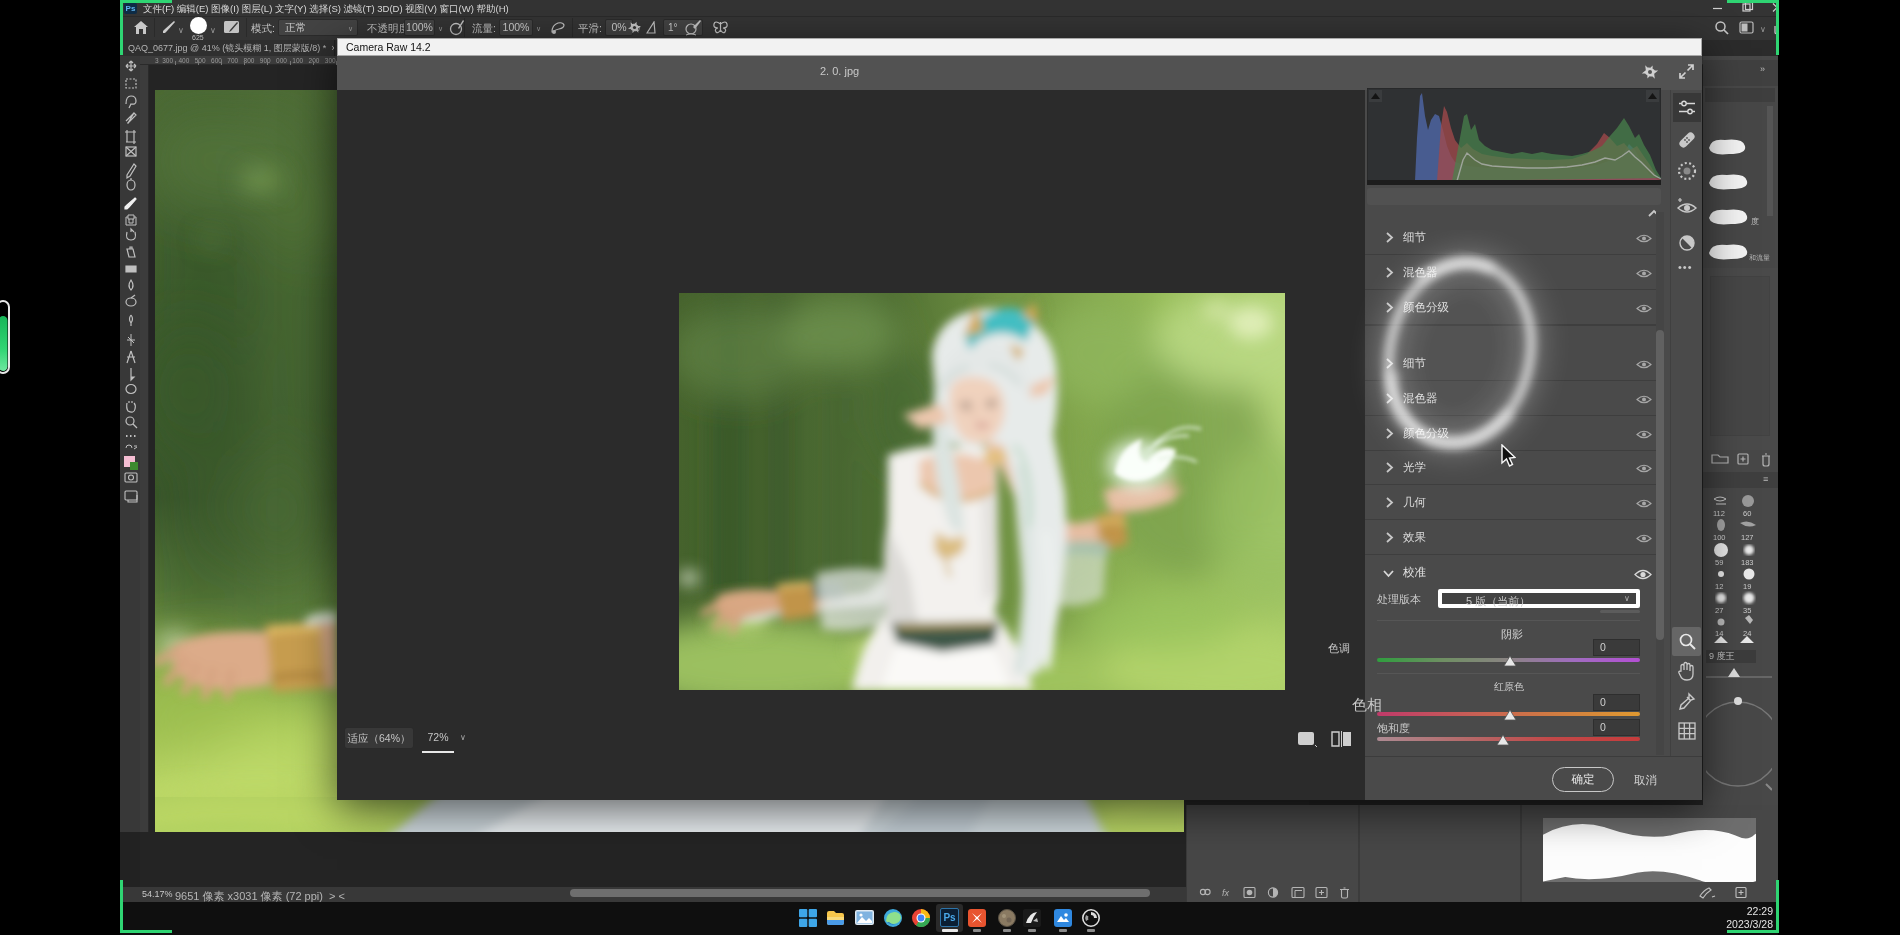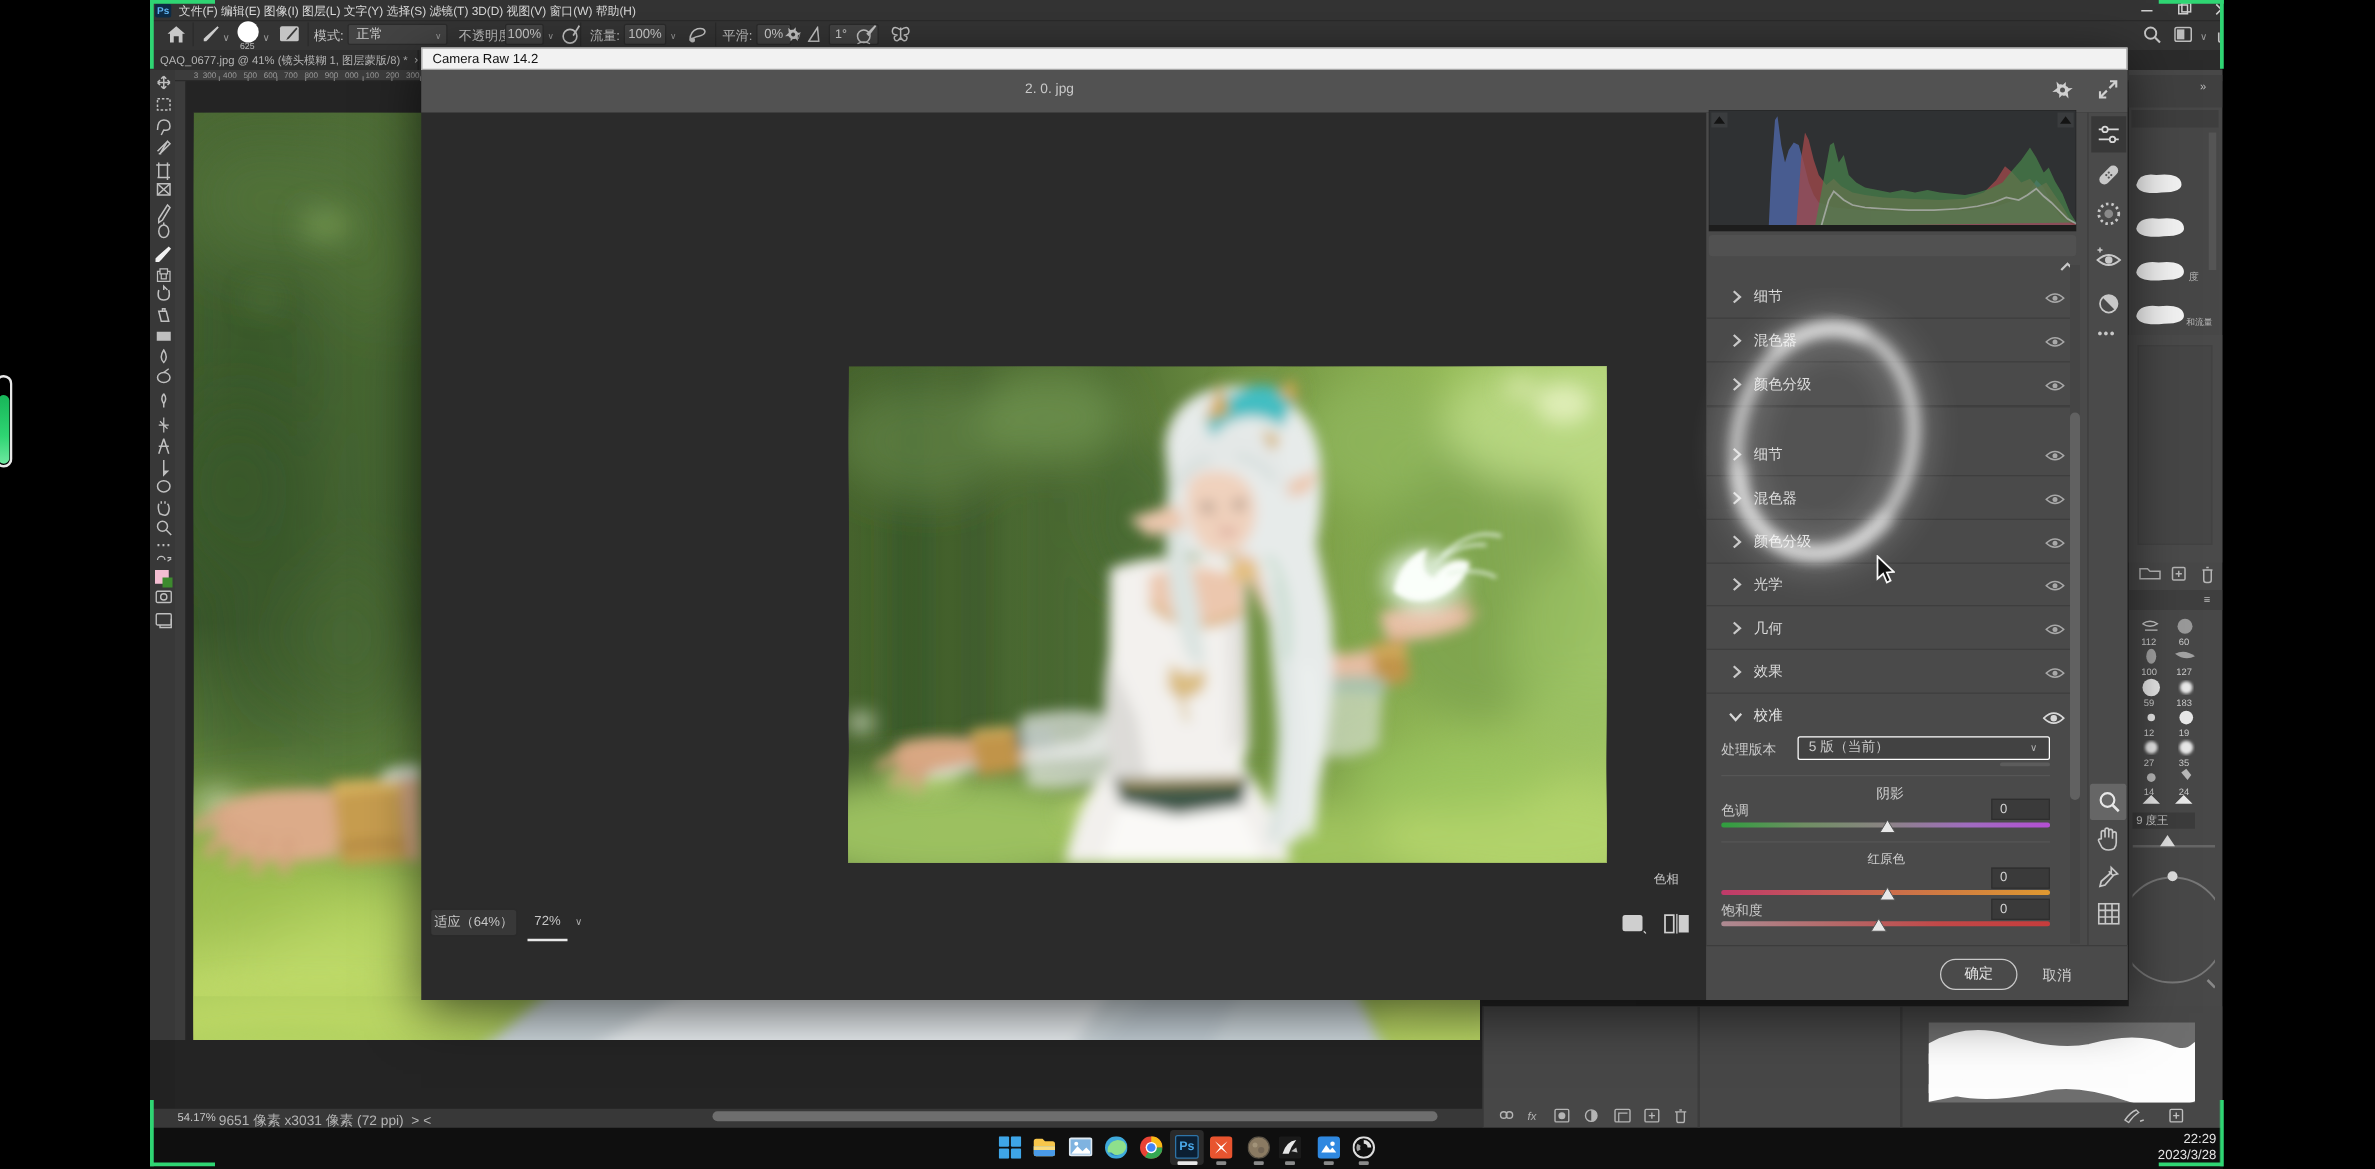--- a/index.html
+++ b/index.html
@@ -674,34 +674,34 @@
       <div class="abs" style="left:1245px;top:555px;width:291px;height:35px;border-bottom:0"></div>
       <svg class="abs" style="left:1263px;top:569px" width="11" height="9" viewBox="0 0 11 9">
           <path d="M1 2 L5.5 7 L10 2" stroke="#d8d8d8" stroke-width="1.8" fill="none"></path>
         </svg>
       <div class="abs" style="left:1283px;top:565px;color:#e2e2e2;font-size:11.5px">校准</div>
       <svg class="abs" style="left:1514px;top:568px" width="18" height="13" viewBox="0 0 18 13">
           <path d="M1 6.5 Q9 -1.5 17 6.5 Q9 14.5 1 6.5 Z" fill="none" stroke="#d8d8d8" stroke-width="1.3"></path>
           <circle cx="9" cy="6.5" r="2.6" fill="#d8d8d8"></circle>
         </svg>
       <div class="abs" style="left:1257px;top:592px;color:#c8c8c8;font-size:11px">处理版本</div>
-      <div class="abs" style="left:1318px;top:589px;width:202px;height:19px;background:#424242;border:1px solid #ffffff;border-radius:2px;color:#c8c8c8;font-size:11px;line-height:17px;padding-left:8px">5 版（当前）</div>
+      <div class="abs" style="left:1318px;top:589px;width:202px;height:19px;background:#424242;border:4px solid #ffffff;border-radius:2px;color:#c8c8c8;font-size:11px;line-height:17px;padding-left:24px">5 版（当前）</div>
       <div class="abs" style="left:1504px;top:594px;color:#b0b0b0;font-size:8px">∨</div>
       <div class="abs" style="left:1480px;top:610px;width:40px;height:3px;background:#5c5c5c;border-radius:2px"></div>
       <div class="abs" style="left:1257px;top:620px;width:263px;height:1px;background:#565656"></div>
       <div class="abs" style="left:1381px;top:627px;color:#d0d0d0;font-size:11px">阴影</div>
-      <div class="abs" style="left:1257px;top:641px;color:#c8c8c8;font-size:11px">色调</div>
+      <div class="abs" style="left:1208px;top:641px;color:#c8c8c8;font-size:11px">色调</div>
       <div class="abs" style="left:1473px;top:639px;width:47px;height:17px;background:#3a3a3a;border:1px solid #2e2e2e;color:#d0d0d0;font-size:10.5px;line-height:15px;padding-left:6px">0</div>
       <div class="abs" style="left:1257px;top:658px;width:263px;height:4px;border-radius:2px;background:linear-gradient(to right,#2f9e3e,#6f8f63,#8b8484,#a06cc0,#b44fd4)"></div>
       <svg class="abs" style="left:1383px;top:655px" width="14" height="12" viewBox="0 0 14 12">
           <path d="M7 1 L13 11 L1 11 Z" fill="#e8e8e8" stroke="#555" stroke-width="0.8"></path>
         </svg>
       <div class="abs" style="left:1257px;top:673px;width:263px;height:1px;background:#565656"></div>
       <div class="abs" style="left:1374px;top:680px;color:#d0d0d0;font-size:10px">红原色</div>
-      <div class="abs" style="left:1203px;top:696px;color:#c8c8c8;font-size:10px">色相</div>
+      <div class="abs" style="left:1232px;top:696px;color:#c8c8c8;font-size:15px">色相</div>
       <div class="abs" style="left:1473px;top:694px;width:47px;height:17px;background:#3a3a3a;border:1px solid #2e2e2e;color:#d0d0d0;font-size:10.5px;line-height:15px;padding-left:6px">0</div>
       <div class="abs" style="left:1257px;top:712px;width:263px;height:4px;border-radius:2px;background:linear-gradient(to right,#c03a6a,#c75c57,#d07b42,#df9930)"></div>
       <svg class="abs" style="left:1383px;top:709px" width="14" height="12" viewBox="0 0 14 12">
           <path d="M7 1 L13 11 L1 11 Z" fill="#e8e8e8" stroke="#555" stroke-width="0.8"></path>
         </svg>
       <div class="abs" style="left:1257px;top:721px;color:#c8c8c8;font-size:11px">饱和度</div>
       <div class="abs" style="left:1473px;top:719px;width:47px;height:17px;background:#3a3a3a;border:1px solid #2e2e2e;color:#d0d0d0;font-size:10.5px;line-height:15px;padding-left:6px">0</div>
       <div class="abs" style="left:1257px;top:737px;width:263px;height:4px;border-radius:2px;background:linear-gradient(to right,#ad8a92,#b56a6a,#c24848,#c63c3c)"></div>
       <svg class="abs" style="left:1376px;top:734px" width="14" height="12" viewBox="0 0 14 12">
           <path d="M7 1 L13 11 L1 11 Z" fill="#e8e8e8" stroke="#555" stroke-width="0.8"></path>

